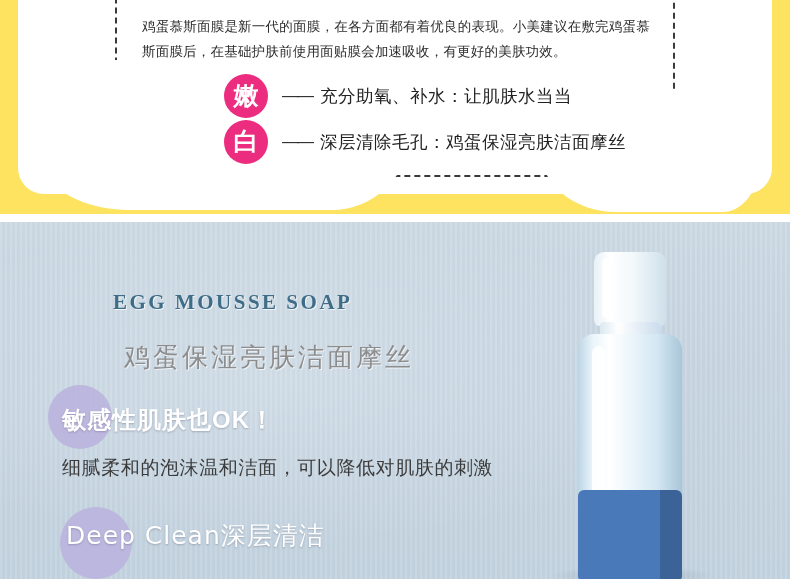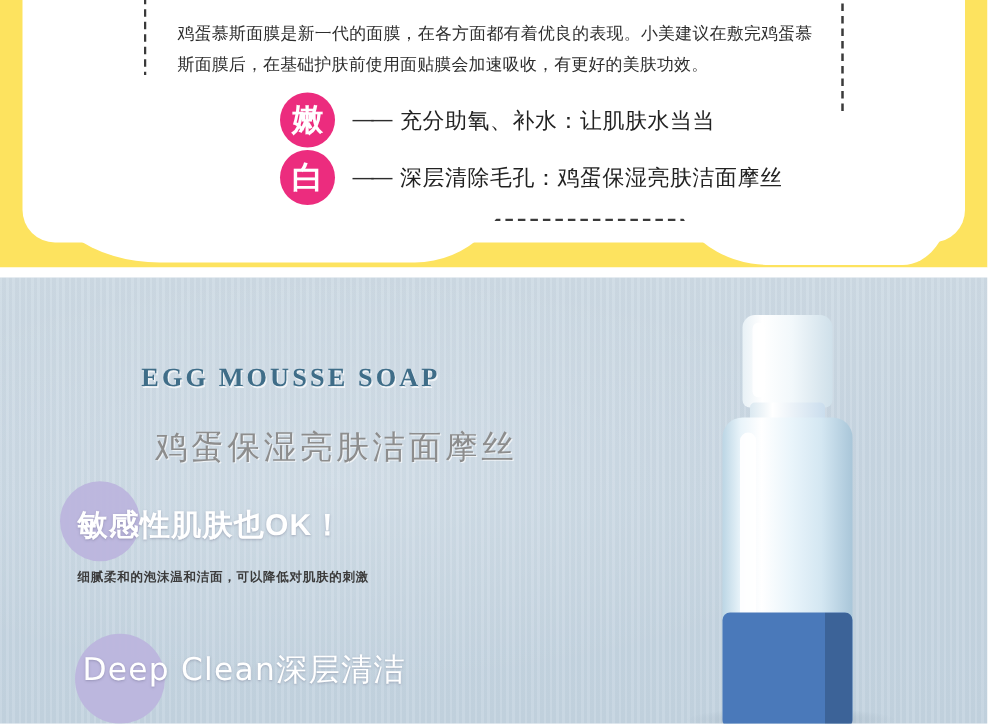--- a/index.html
+++ b/index.html
@@ -195,24 +195,23 @@
     font-size: 24px;
     font-weight: bold;
     color: #ffffff;
     letter-spacing: 1px;
     text-shadow: 0 1px 2px rgba(80,80,110,0.35);
   }
   .subline1 {
     position: absolute;
     left: 62px;
     top: 233px;
-    font-size: 10px;
+    font-size: 19px;
     color: #3b3b3b;
     letter-spacing: 0.6px;
-    font-weight: bold;
   }
   .headline2 {
     position: absolute;
     left: 66px;
     top: 297px;
     font-size: 25px;
     font-weight: normal;
     color: #ffffff;
     letter-spacing: 1px;
     text-shadow: 0 1px 2px rgba(80,80,110,0.35);

